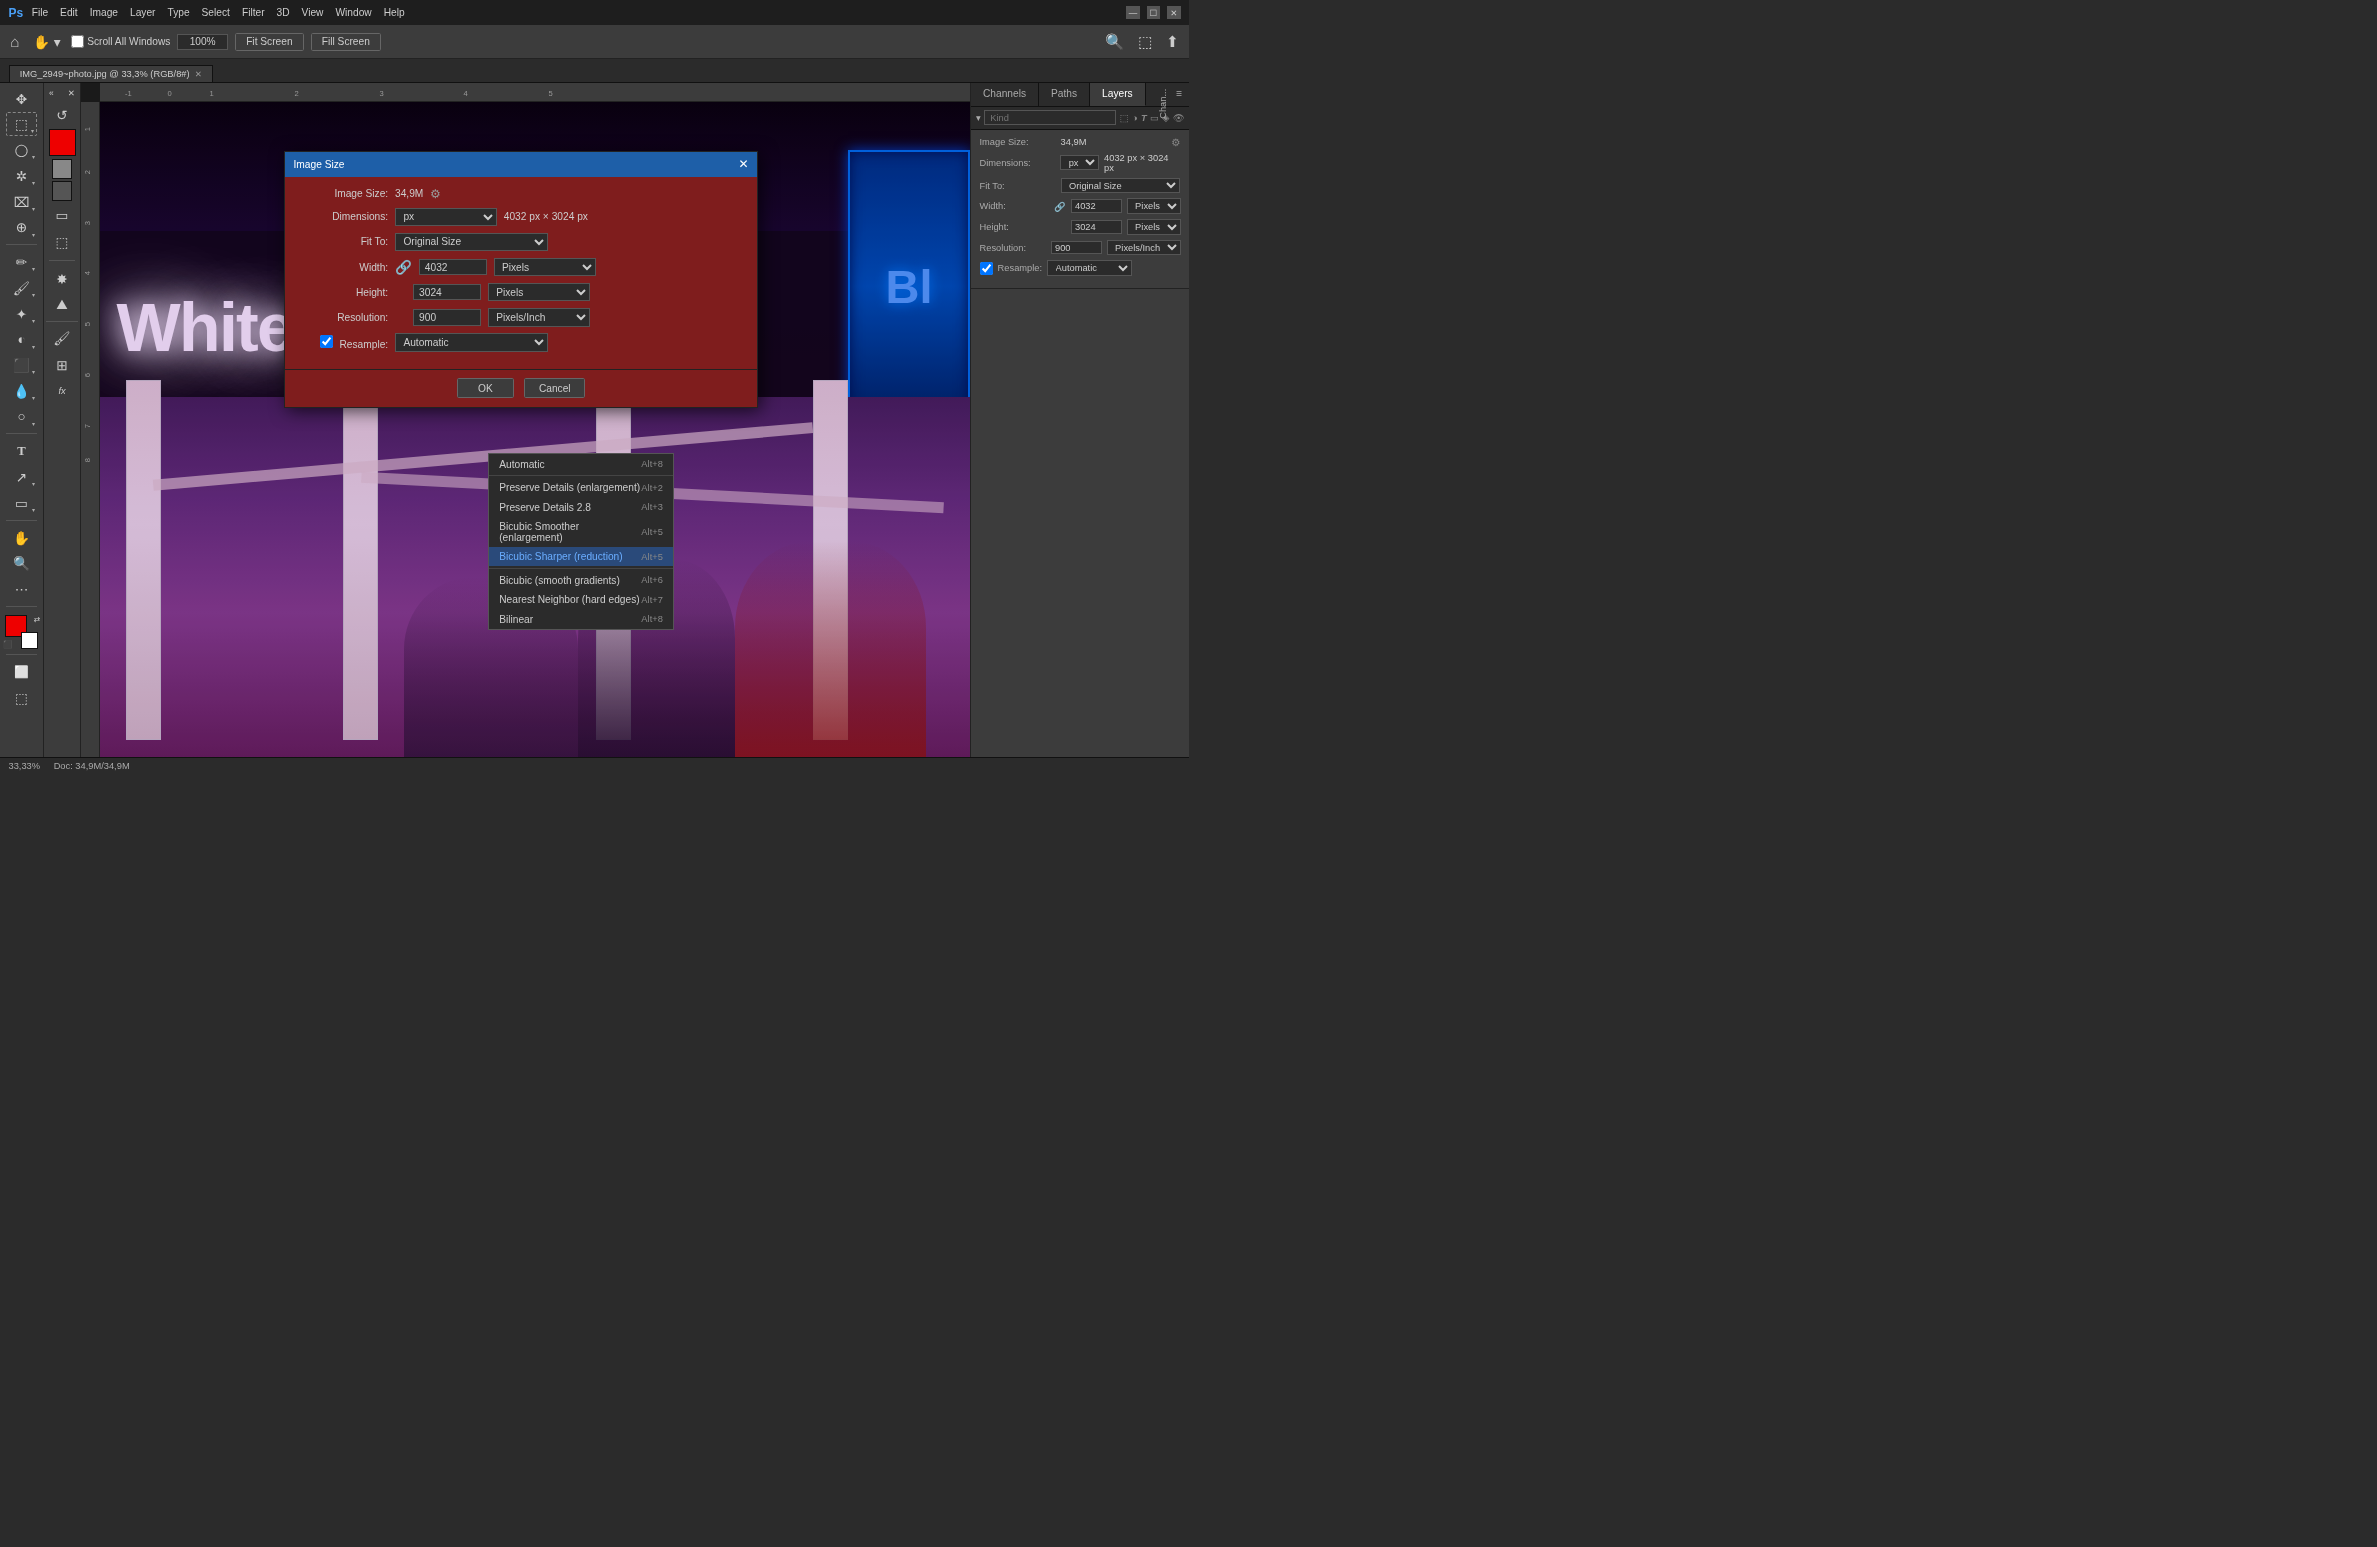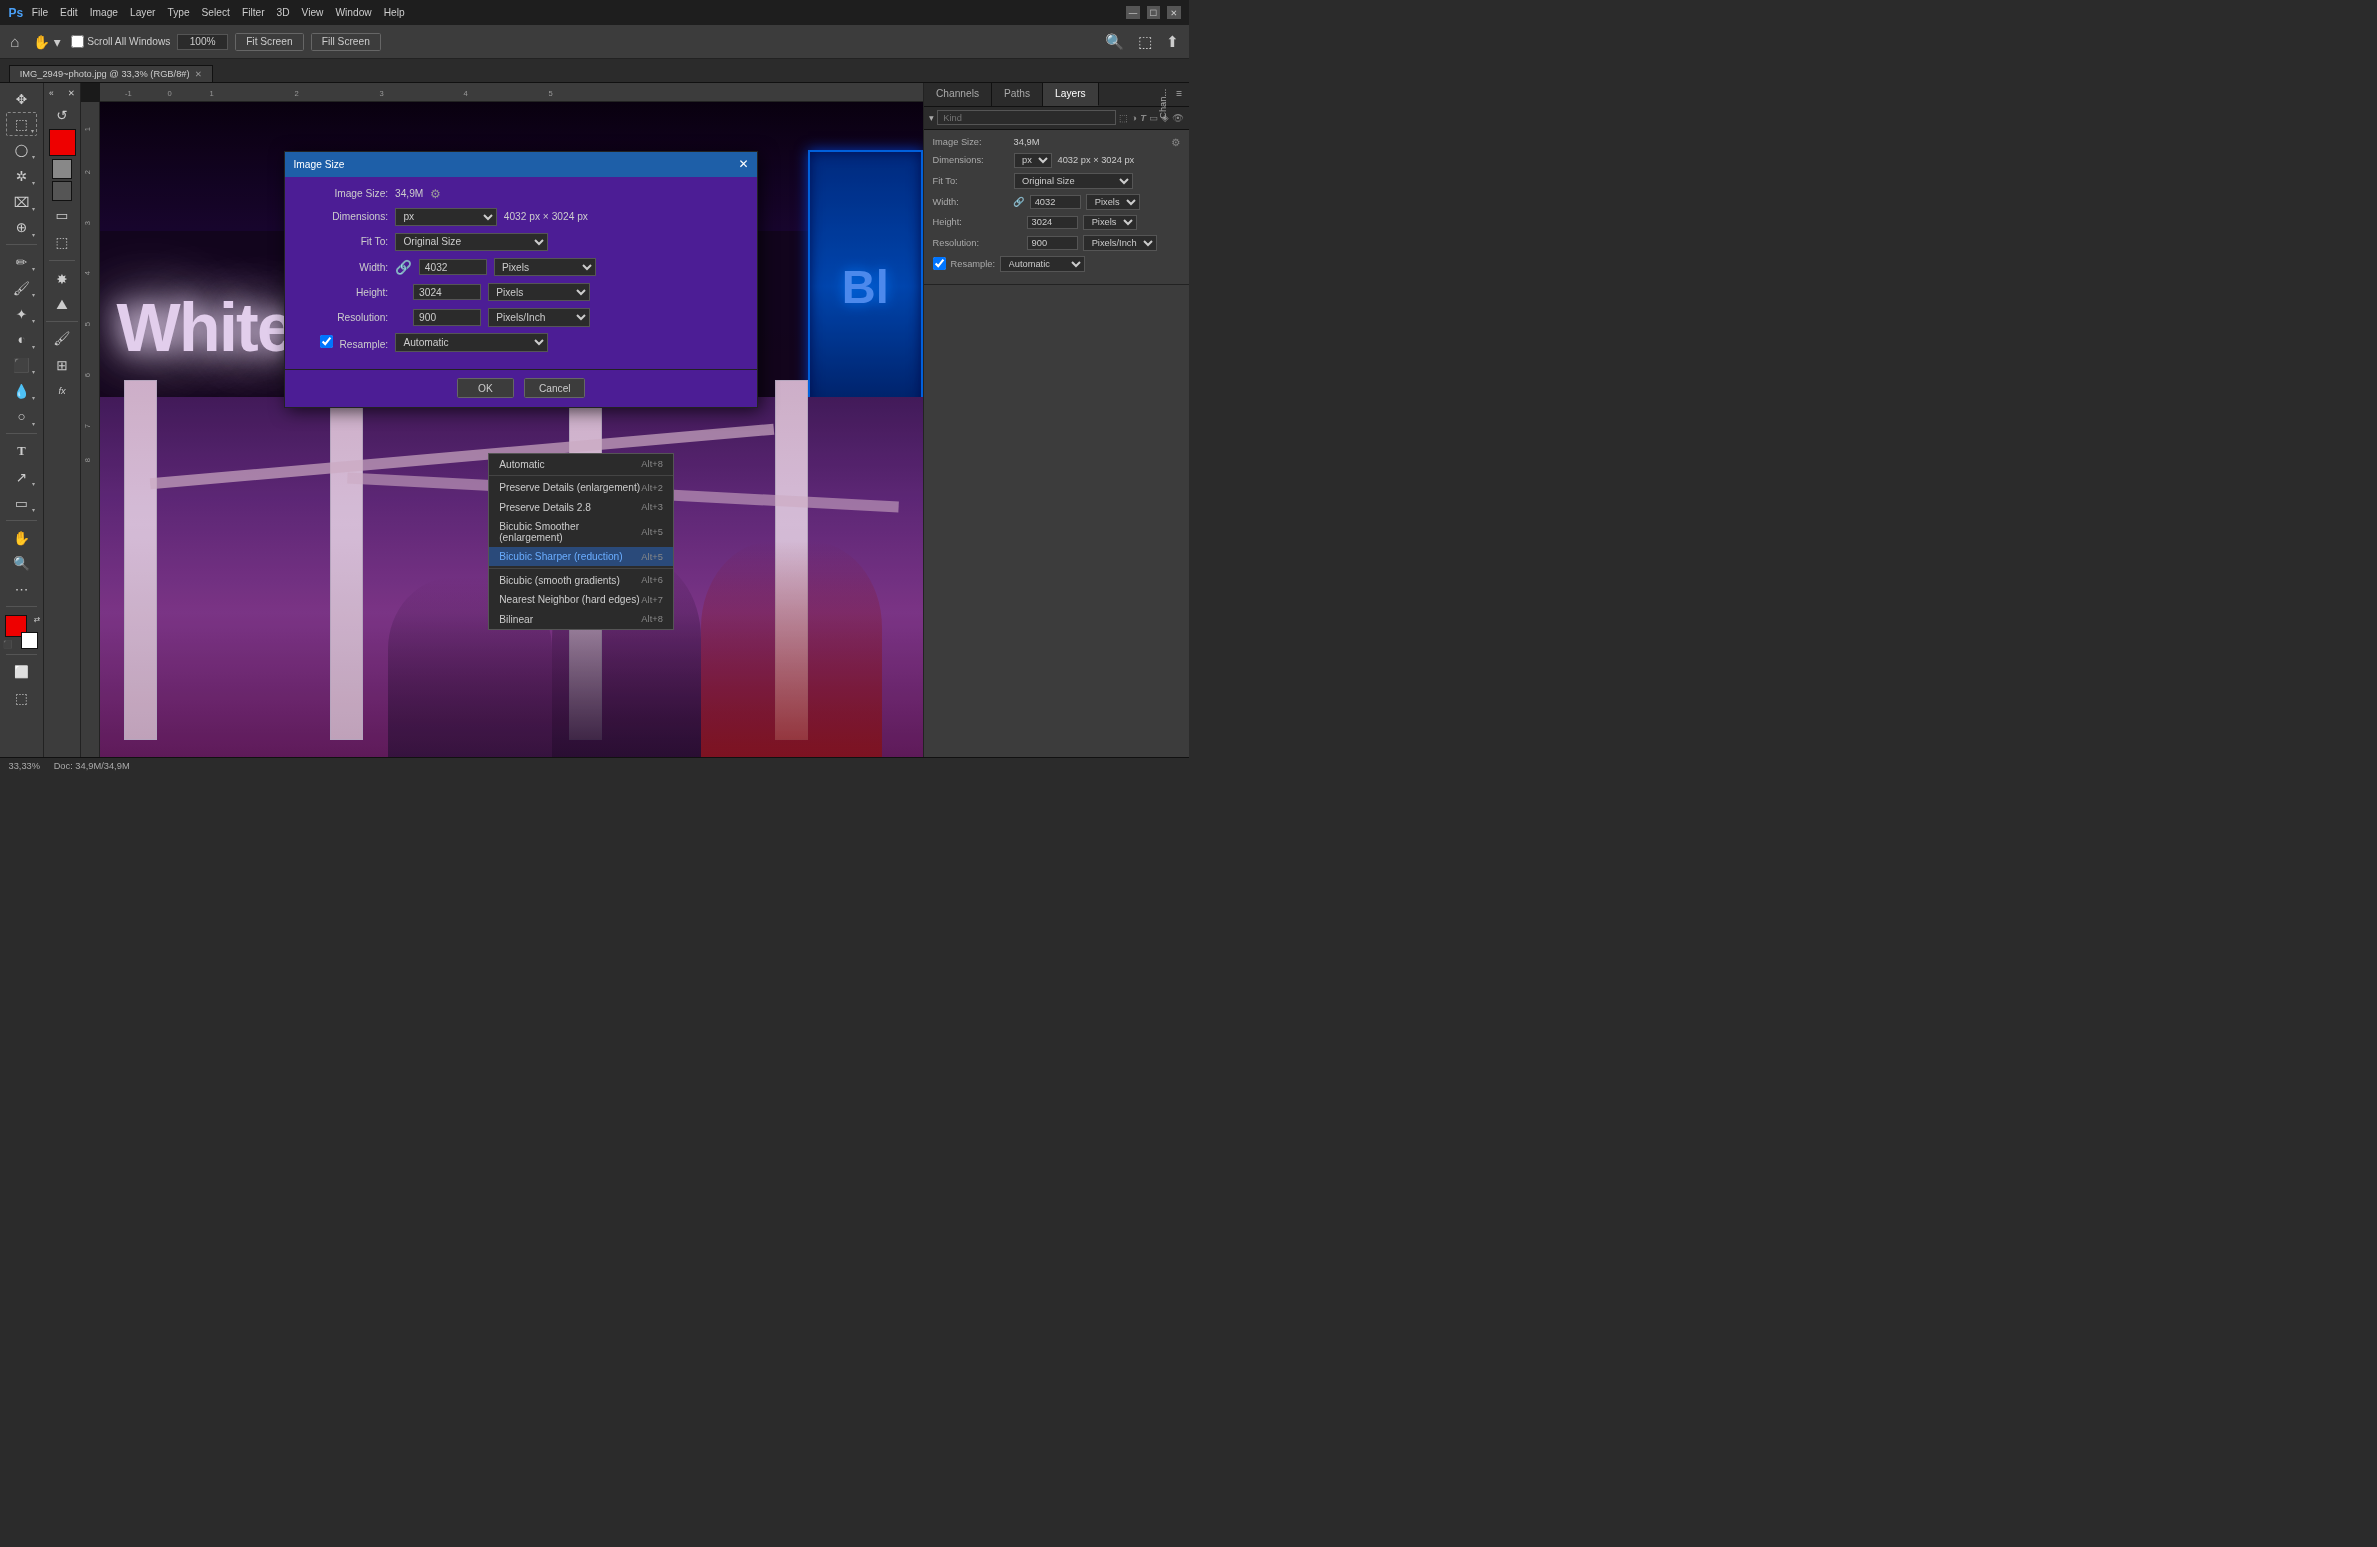--- a/index.html
+++ b/index.html
@@ -256,21 +256,21 @@
     .purple-overlay {
       position: absolute;
       top: 0; left: 0; right: 0; bottom: 0;
       background: rgba(140, 60, 180, 0.25);
       mix-blend-mode: multiply;
       pointer-events: none;
     }
 
     
     #right-panel {
-      width: 266px;
+      width: 219px;
       background: #3c3c3c;
       display: flex;
       flex-direction: column;
       border-left: 0.8px solid #222;
     }
 
     
     #panel-tabs {
       display: flex;
       background: #2b2b2b;
@@ -312,21 +312,21 @@
       padding: 1.7px 5.1px;
       font-size: 9.3px;
     }
 
     
     #image-size-dialog {
       position: absolute;
       top: 68px;
       left: 203px;
       width: 474px;
-      background: #4c1d95;
+      background: #7f1d1d;
       border: 0.8px solid #222;
       box-shadow: 3.4px 3.4px 17px rgba(0,0,0,0.7);
       z-index: 100;
       font-size: 10.2px;
     }
     .dialog-titlebar {
       background: #1e5fa8;
       padding: 5.1px 8.5px;
       display: flex;
       align-items: center;

